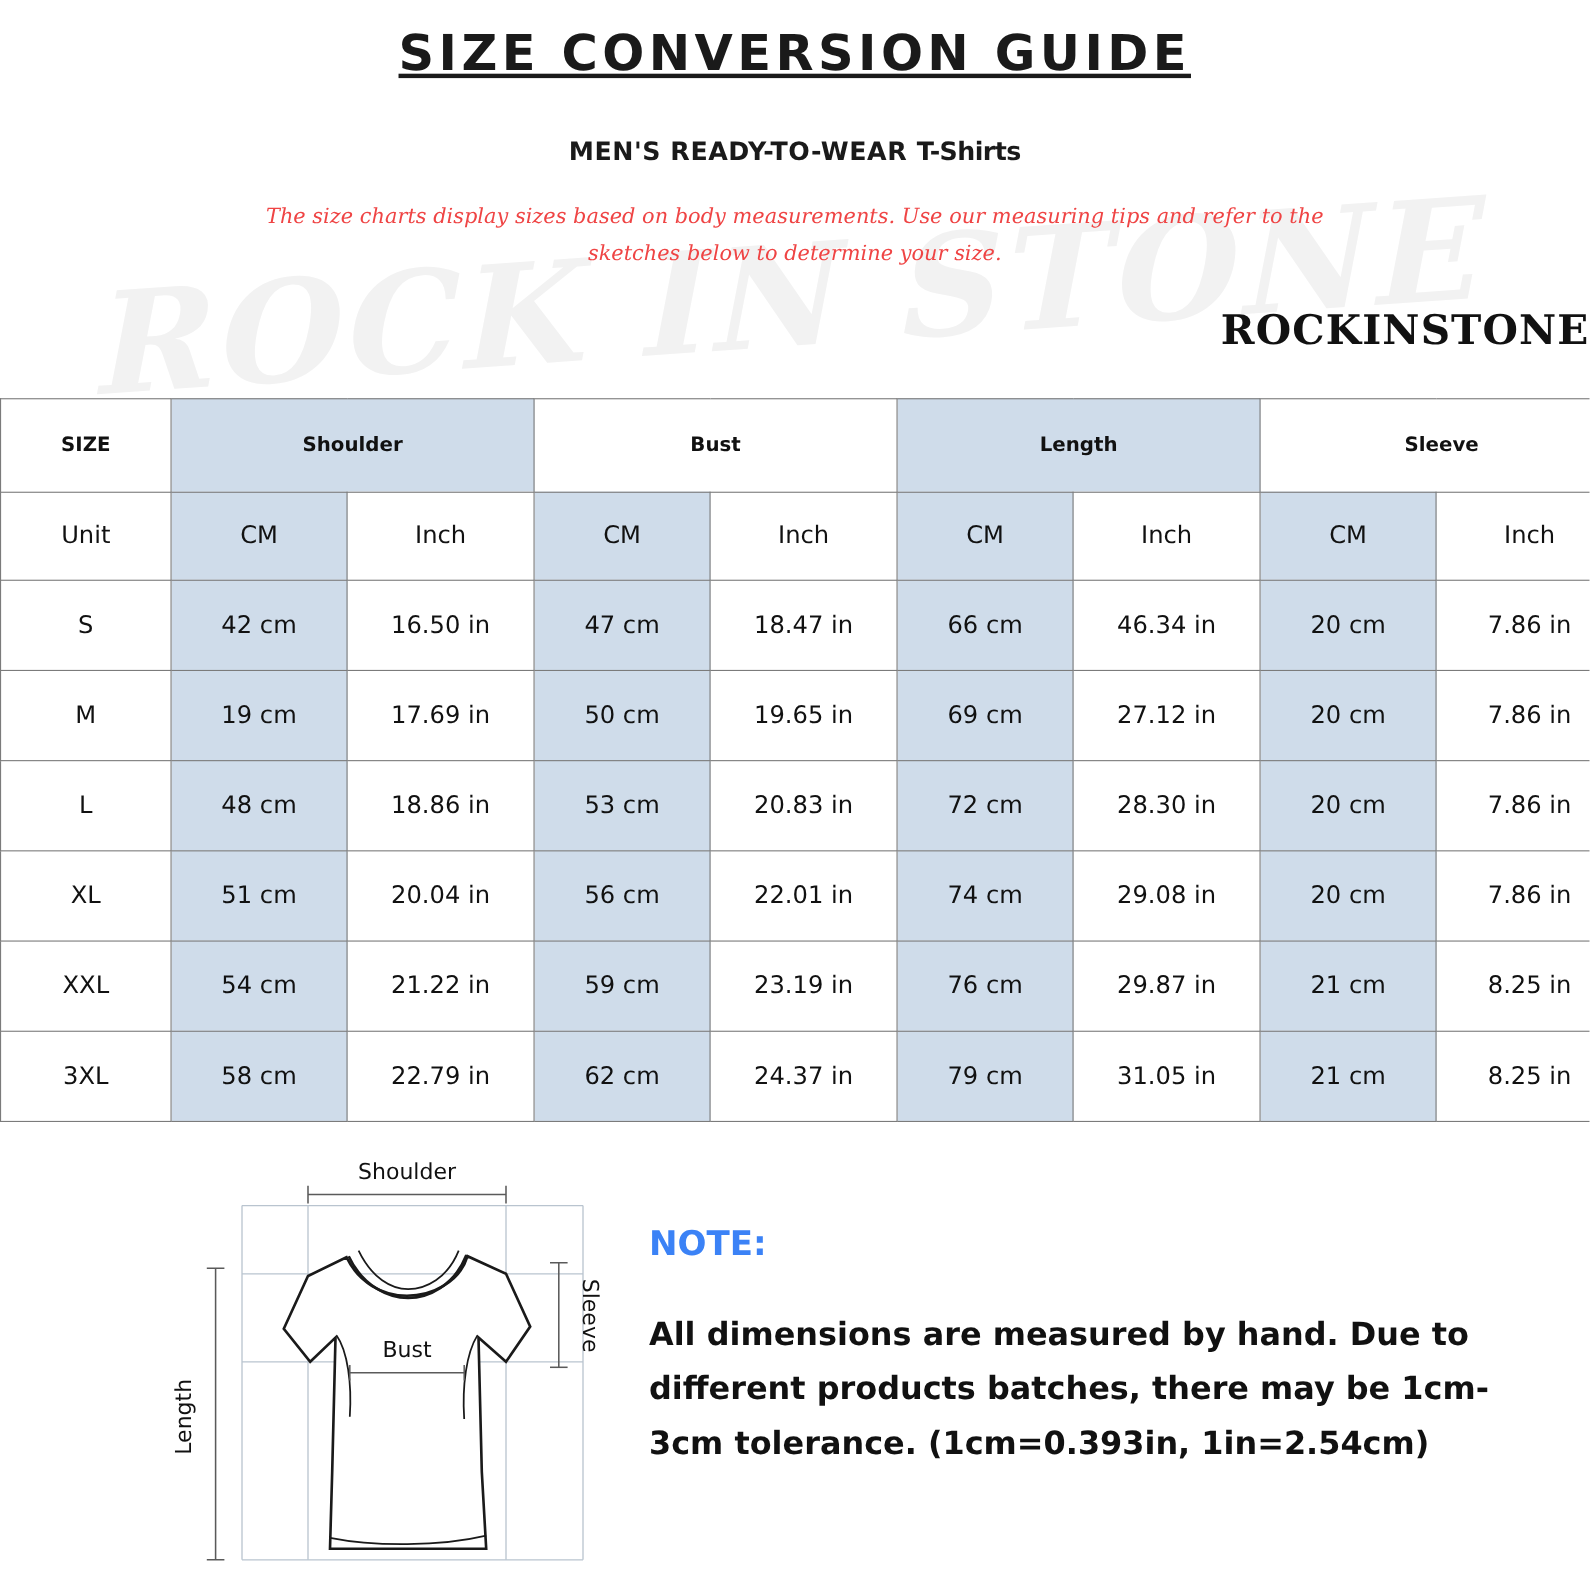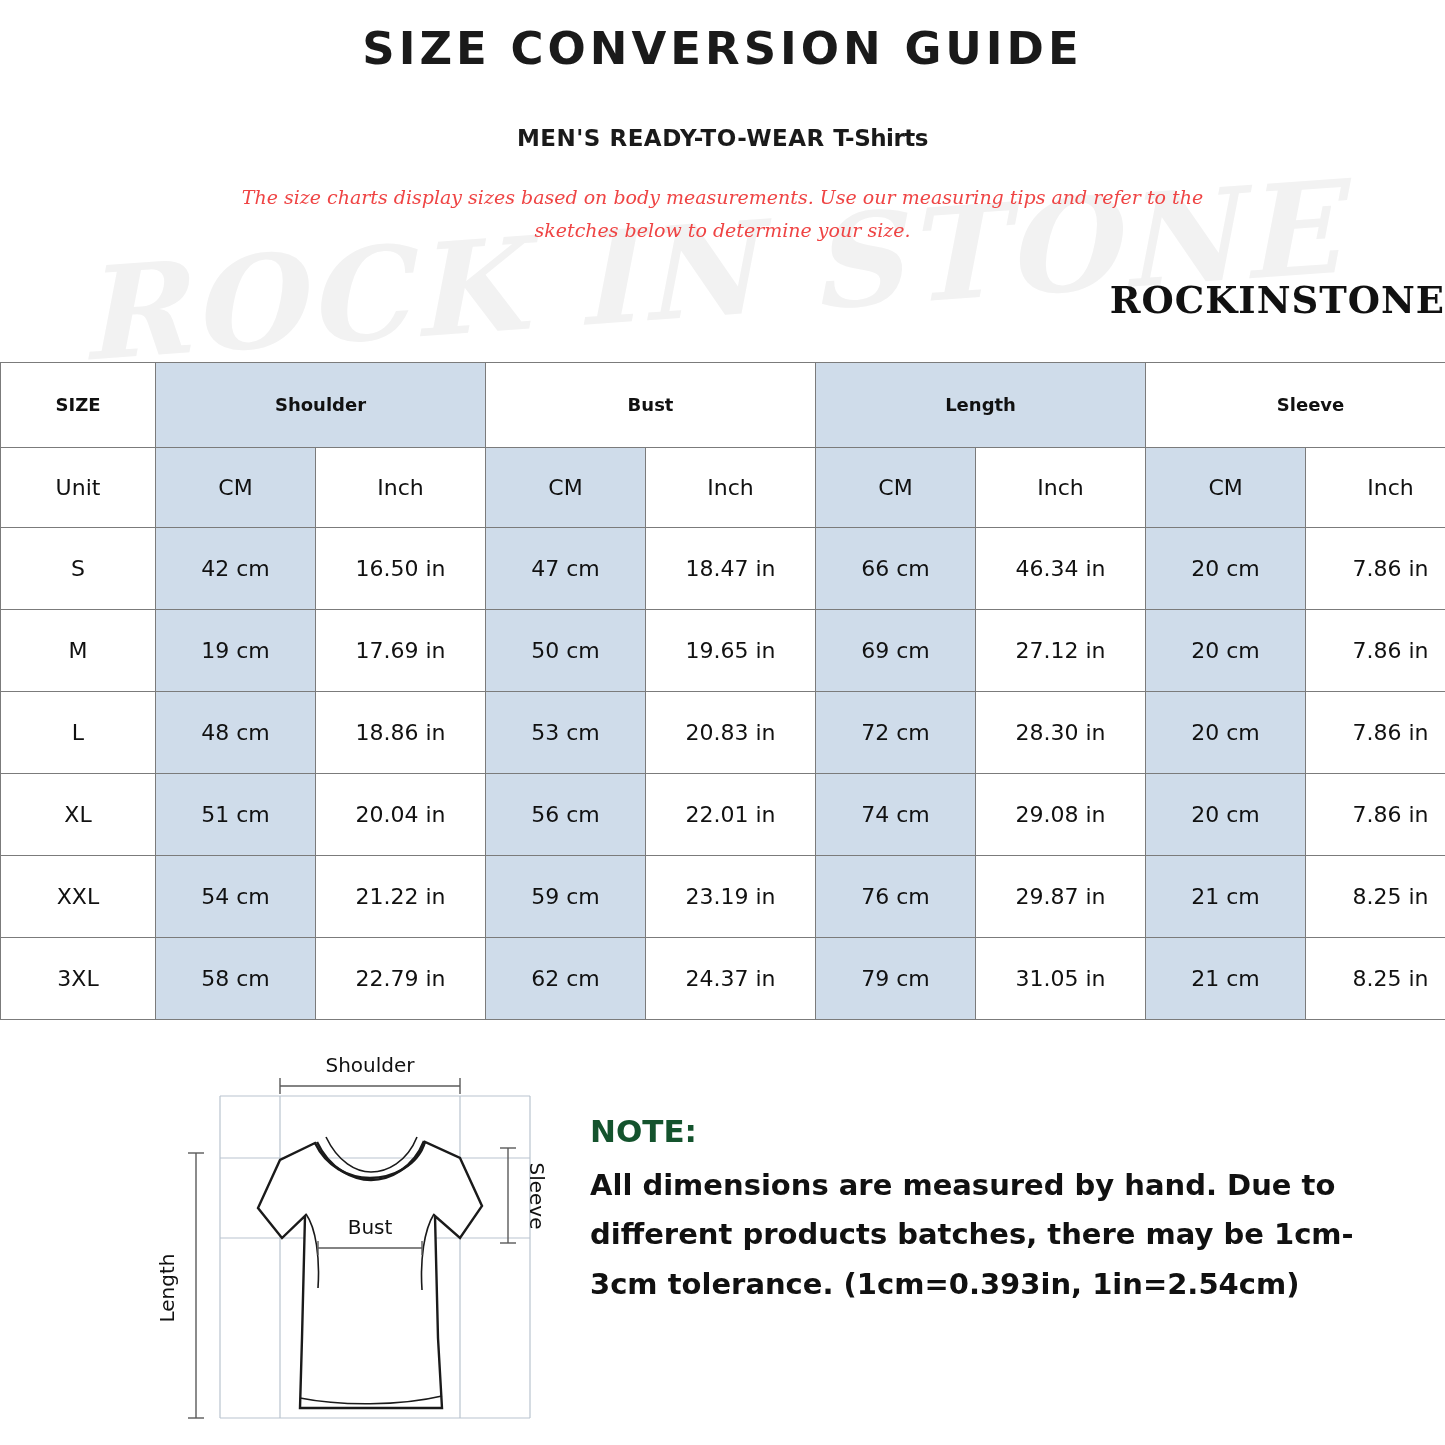--- a/index.html
+++ b/index.html
@@ -40,20 +40,21 @@
 
   
   .title {
     text-align: center;
     font-family: "DejaVu Sans", sans-serif;
     font-size: 45px;
     font-weight: bold;
     letter-spacing: 4px;
     color: #1a1a1a;
     padding-top: 22px;
+    text-decoration: underline;
   }
   .subtitle {
     text-align: center;
     font-size: 23px;
     font-weight: bold;
     letter-spacing: 0.5px;
     color: #1a1a1a;
     margin-top: 50px;
   }
   .subtitle .thin { letter-spacing: -0.5px; }
@@ -124,22 +125,22 @@
     position: relative;
   }
   .note-wrap {
     margin-left: 40px;
     width: 830px;
     padding-top: 75px;
   }
   .note-title {
     font-size: 31px;
     font-weight: bold;
-    color: #14532d;
-    margin-bottom: 12px;
+    color: #3b82f6;
+    margin-bottom: 40px;
   }
   .note-body {
     font-size: 29px;
     font-weight: bold;
     line-height: 1.72;
     color: #111;
   }
 </style>
 </head>
 <body>

